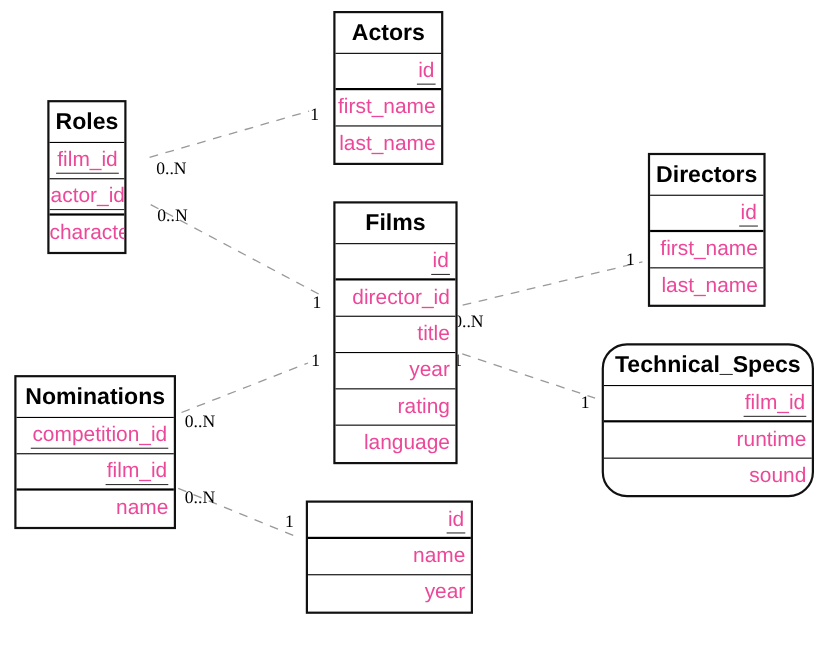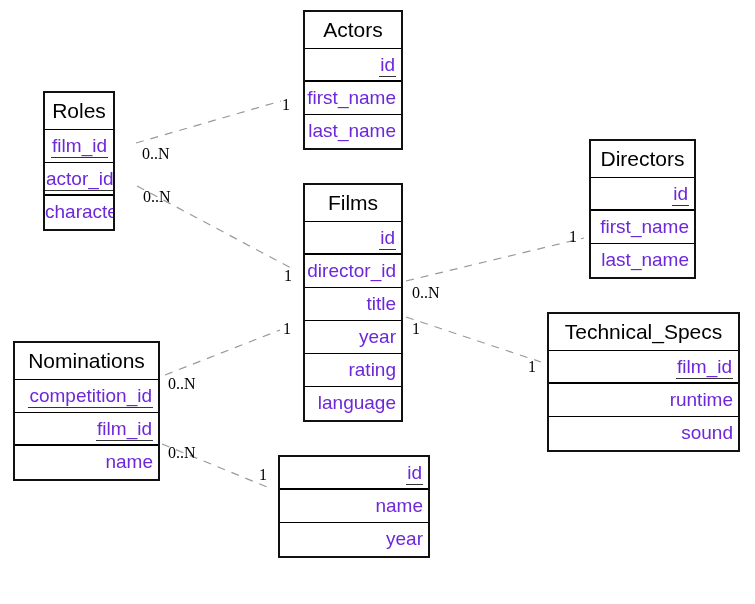--- a/index.html
+++ b/index.html
@@ -25,34 +25,34 @@
   .entity {
     position: absolute;
     background: #ffffff;
     border: 2px solid #111111;
     box-sizing: border-box;
   }
   .entity-title {
     height: 36px;
     line-height: 36px;
     text-align: center;
-    font-weight: normal;
+    font-weight: bold;
     font-size: 21px;
     color: #000000;
     border-bottom: 1px solid #000000;
     white-space: nowrap;
     overflow: hidden;
   }
   .entity-row {
     height: 33px;
     line-height: 32px;
     text-align: right;
     padding-right: 5px;
     font-size: 19px;
-    color: #6d28d9;
+    color: #ec4899;
     border-bottom: 1px solid #000000;
     box-sizing: border-box;
     white-space: nowrap;
     overflow: hidden;
   }
   .entity-row.pk-sep {
     border-bottom-width: 2px;
   }
   .entity-row.last {
     border-bottom: none;
@@ -101,36 +101,36 @@
       <div class="entity-row pk-sep"><span class="col-pk">id</span></div>
       <div class="entity-row"><span>first_name</span></div>
       <div class="entity-row last"><span>last_name</span></div>
     </div>
     <div class="entity" style="left: 43px; top: 91px; width: 72px;">
       <div class="entity-title">Roles</div>
       <div class="entity-row"><span class="col-pk col-fk">film_id</span></div>
       <div class="entity-row pk-sep"><span class="col-pk col-fk">actor_id</span></div>
       <div class="entity-row last"><span>character</span></div>
     </div>
-    <div class="entity" style="left: 303px; top: 183px; width: 100px;">
+    <div class="entity" style="left: 303px; top: 183px; width: 113px;">
       <div class="entity-title">Films</div>
       <div class="entity-row pk-sep"><span class="col-pk">id</span></div>
       <div class="entity-row"><span class="col-fk">director_id</span></div>
       <div class="entity-row"><span>title</span></div>
       <div class="entity-row"><span>year</span></div>
       <div class="entity-row"><span>rating</span></div>
       <div class="entity-row last"><span>language</span></div>
     </div>
     <div class="entity" style="left: 589px; top: 139px; width: 107px;">
       <div class="entity-title">Directors</div>
       <div class="entity-row pk-sep"><span class="col-pk">id</span></div>
       <div class="entity-row"><span>first_name</span></div>
       <div class="entity-row last"><span>last_name</span></div>
     </div>
-    <div class="entity" style="left: 547px; top: 312px; width: 193px;">
+    <div class="entity" style="left: 547px; top: 312px; width: 193px; border-radius: 23px;">
       <div class="entity-title">Technical_Specs</div>
       <div class="entity-row pk-sep"><span class="col-pk col-fk">film_id</span></div>
       <div class="entity-row"><span>runtime</span></div>
       <div class="entity-row last"><span>sound</span></div>
     </div>
     <div class="entity" style="left: 13px; top: 341px; width: 147px;">
       <div class="entity-title">Nominations</div>
       <div class="entity-row"><span class="col-pk col-fk">competition_id</span></div>
       <div class="entity-row pk-sep"><span class="col-pk col-fk">film_id</span></div>
       <div class="entity-row last"><span>name</span></div>

